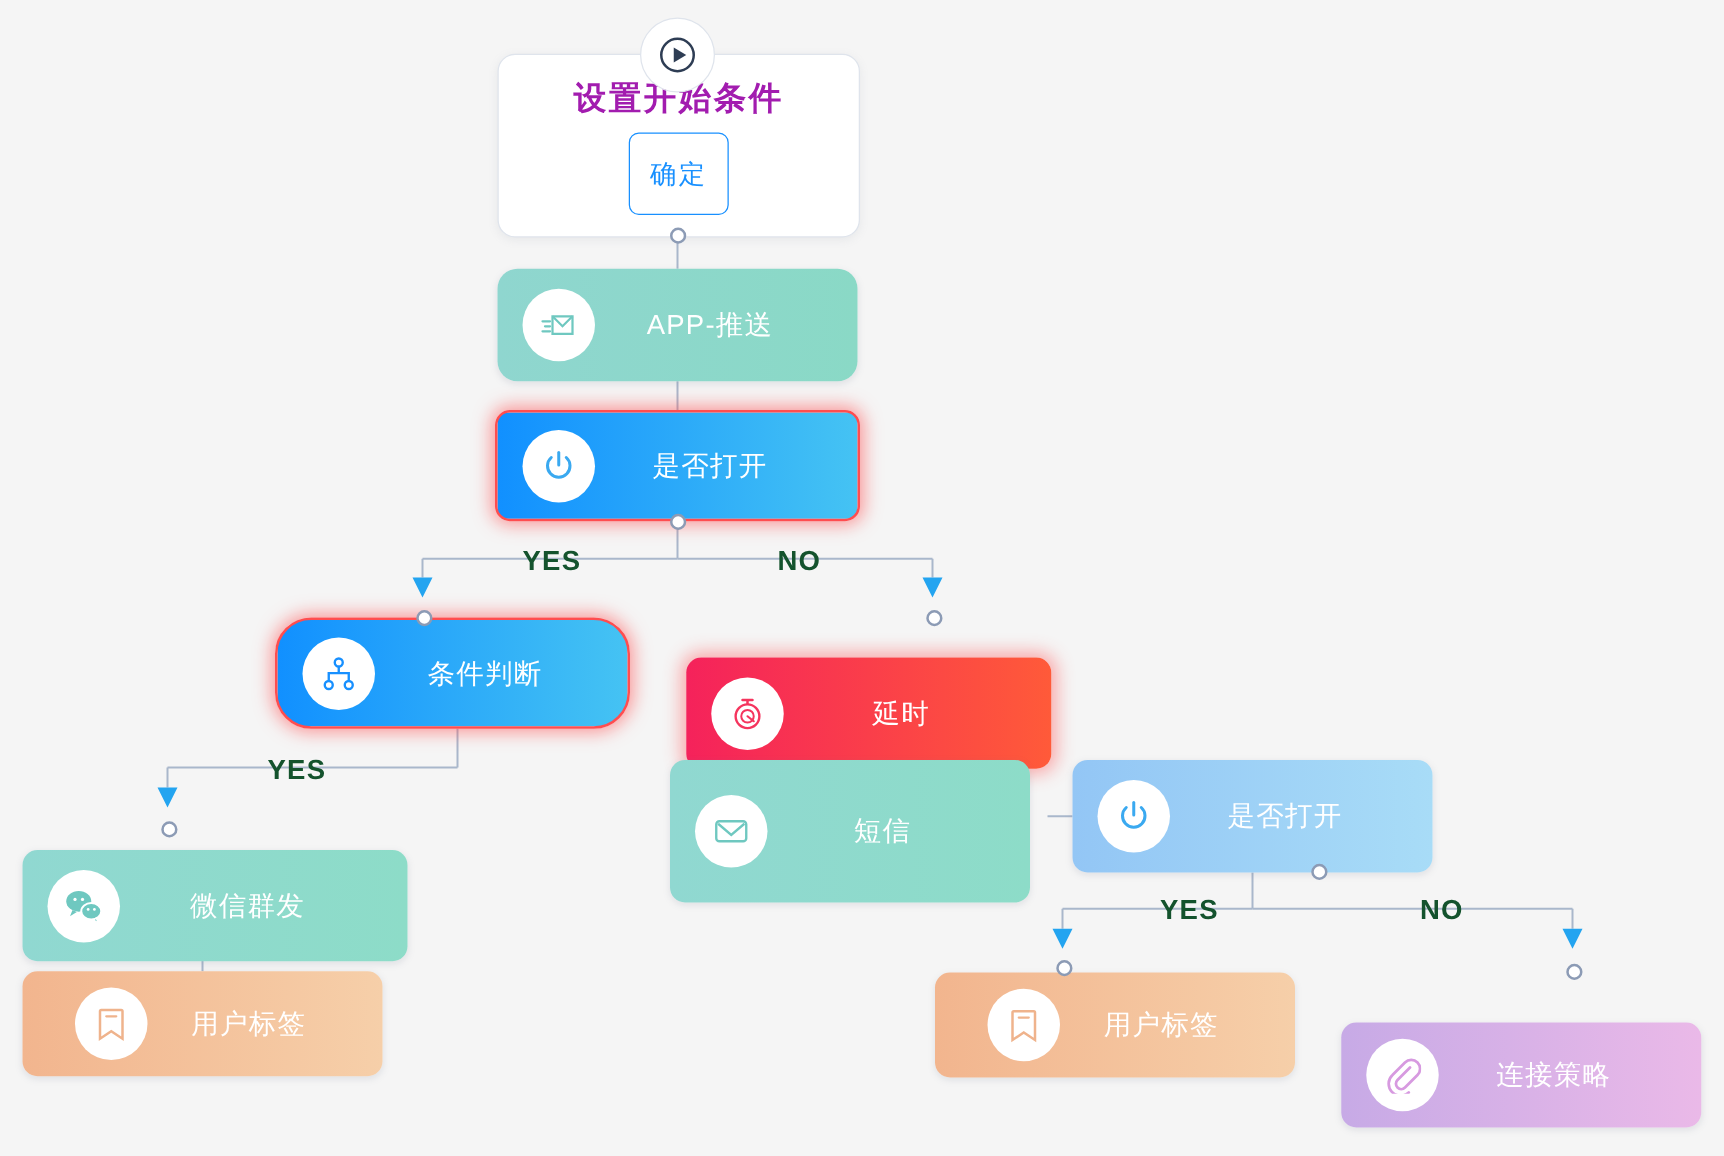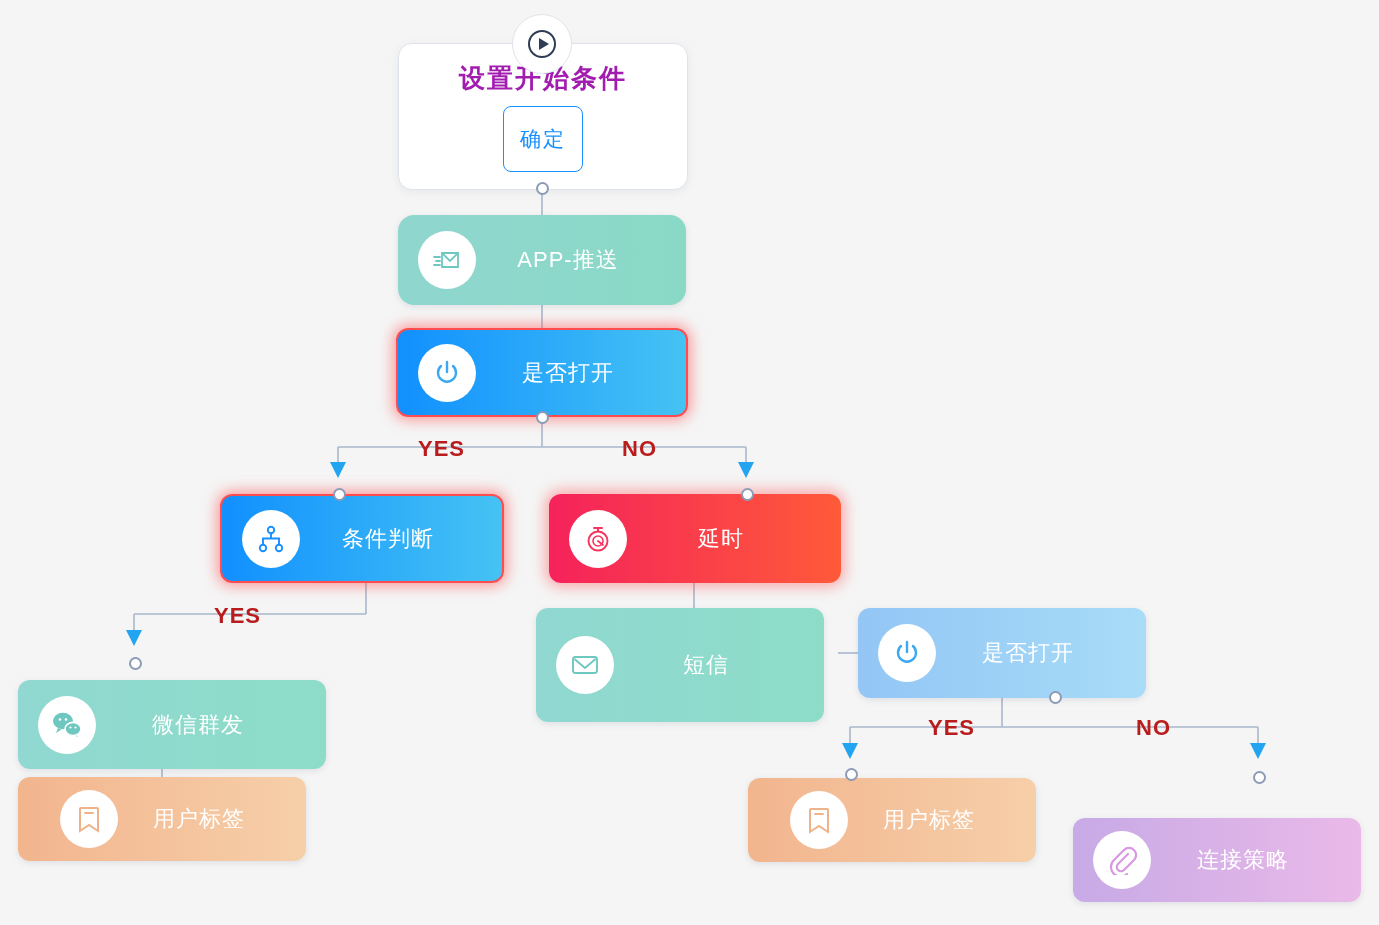--- a/index.html
+++ b/index.html
@@ -56,32 +56,32 @@
   }
 
   
   .port{
     position:absolute;width:13px;height:13px;border-radius:50%;
     background:#ffffff;border:2px solid #8c9bb5;box-sizing:border-box;z-index:5;
   }
 
   
   .branch-lbl{
-    position:absolute;font-size:22px;font-weight:bold;color:#b91c1c;
+    position:absolute;font-size:22px;font-weight:bold;color:#14532d;
     letter-spacing:1px;
   }
 
   
   .t-green   {background:linear-gradient(90deg,#8fd6cf 0%,#8ad9c6 100%);border-radius:16px;}
   .t-green2  {background:linear-gradient(90deg,#90d8d1 0%,#8ddcc8 100%);}
   .t-blue-hot{background:linear-gradient(90deg,#1190ff 0%,#45c3f3 100%);
               border:2px solid #ff4d4f;
               box-shadow:0 0 14px 3px rgba(255,77,79,.55);}
   .t-red-hot {background:linear-gradient(90deg,#f5225b 0%,#ff5a39 100%);
-              box-shadow:0 0 14px 4px rgba(255,77,79,.45);}
+              box-shadow:0 0 14px 4px rgba(255,77,79,.45);margin-top:32px;}
   .t-bluelt  {background:linear-gradient(90deg,#93c6f5 0%,#a8dcf7 100%);}
   .t-orange  {background:linear-gradient(90deg,#f2b58e 0%,#f6cfa9 100%);padding-left:22px;}
   .t-purple  {background:linear-gradient(90deg,#c7aae6 0%,#eab9e8 100%);margin-top:40px;}
 </style>
 </head>
 <body>
 
 <div id="canvas">
 
   <svg class="wires" viewBox="0 0 1379 925">
@@ -148,21 +148,21 @@
       </div>
       <div class="node t-blue-hot" style="left: 396px; top: 328px; width: 292px; height: 89px;">
         <span class="ic">
           <svg width="30" height="30" viewBox="0 0 30 30">
             <path d="M9 8 a9 9 0 1 0 12 0" fill="none" stroke="#3aa9f0" stroke-width="2.4" stroke-linecap="round"></path>
             <path d="M15 4 v10" stroke="#3aa9f0" stroke-width="2.4" stroke-linecap="round"></path>
           </svg>
         </span>
         <span class="lbl">是否打开</span>
       </div>
-      <div class="node t-blue-hot" style="left: 220px; top: 494px; width: 284px; height: 89px;">
+      <div class="node t-blue-hot" style="left: 220px; top: 494px; width: 284px; height: 89px; border-radius: 29px;">
         <span class="ic">
           <svg width="30" height="30" viewBox="0 0 30 30">
             <circle cx="15" cy="6" r="3.2" fill="none" stroke="#1890ff" stroke-width="1.9"></circle>
             <circle cx="7" cy="24" r="3.2" fill="none" stroke="#1890ff" stroke-width="1.9"></circle>
             <circle cx="23" cy="24" r="3.2" fill="none" stroke="#1890ff" stroke-width="1.9"></circle>
             <path d="M15 9.5 v5 M7 20.5 v-6 h16 v6" fill="none" stroke="#1890ff" stroke-width="1.9"></path>
           </svg>
         </span>
         <span class="lbl">条件判断</span>
       </div>

